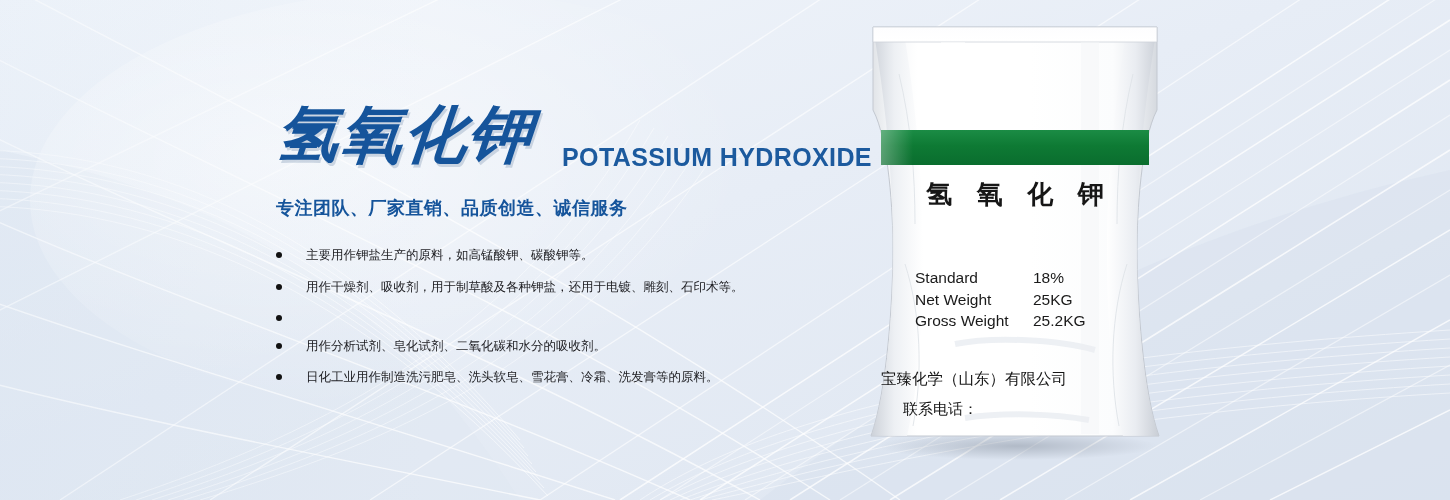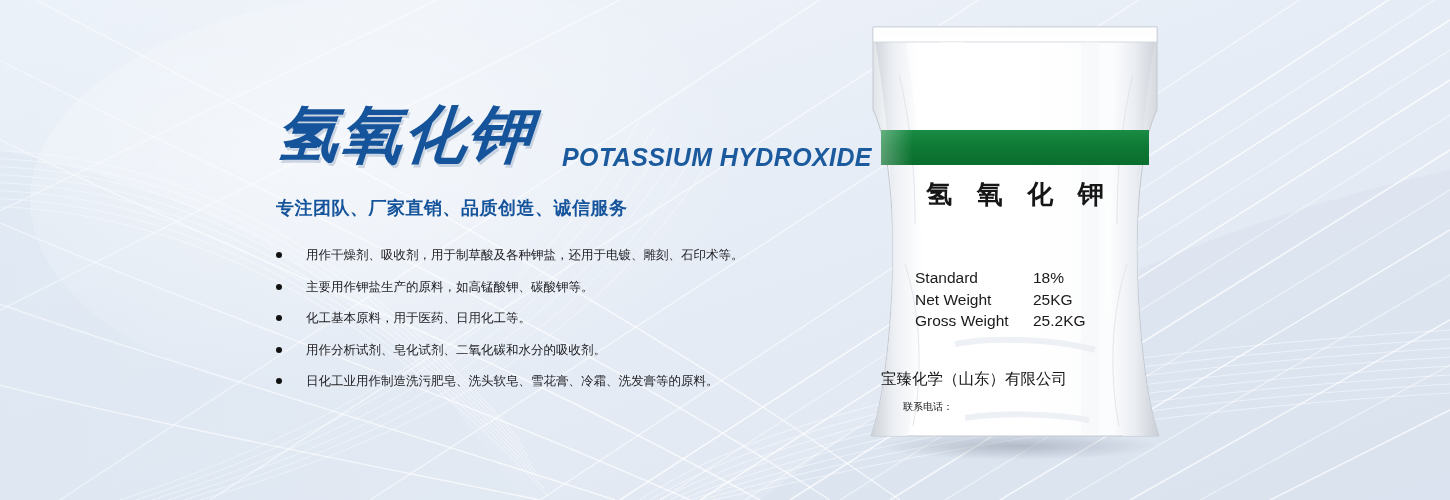--- a/index.html
+++ b/index.html
@@ -41,21 +41,20 @@
     white-space:nowrap;
     text-shadow:2px 3px 0 rgba(120,145,175,.33);
     transform:skewX(-5deg);
   }
 
   .en-title{
     position:absolute; left:286px; top:47px;
     font-family:"Liberation Sans","DejaVu Sans",sans-serif;
     font-size:25px;
     font-weight:bold;
-    font-style:italic;
     letter-spacing:.4px;
     color:#1c5a9e;
     white-space:nowrap;
   }
 
   .sub-title{
     margin-top:16px;
     font-family:"DejaVu Sans","Liberation Sans",sans-serif;
     font-size:18px;
     font-weight:bold;
@@ -126,21 +125,21 @@
     position:absolute; left:36px; top:355px; width:268px;
     text-align:left;
     font-family:"DejaVu Serif","Liberation Serif",serif;
     font-size:15.5px;
     color:#151515;
     white-space:nowrap;
   }
   .bag-phone{
     position:absolute; left:58px; top:386px;
     font-family:"DejaVu Serif","Liberation Serif",serif;
-    font-size:10px;
+    font-size:15px;
     color:#151515;
     white-space:nowrap;
   }
 </style>
 </head>
 <body>
 
 <div id="banner">
 
   <div class="bg-art">
@@ -247,29 +246,28 @@
     <div class="title-row">
       <div class="main-title">氢氧化钾</div>
       <div class="en-title">POTASSIUM HYDROXIDE</div>
     </div>
 
     <div class="sub-title">专注团队、厂家直销、品质创造、诚信服务</div>
 
     <ul class="bullets">
       <li>
         <span class="bullet-dot"></span>
+        <span>主要用作钾盐生产的原料，如高锰酸钾、碳酸钾等。</span>
+      </li>
+      <li>
+        <span class="bullet-dot"></span>
         <span>用作干燥剂、吸收剂，用于制草酸及各种钾盐，还用于电镀、雕刻、石印术等。</span>
       </li>
       <li>
         <span class="bullet-dot"></span>
-        <span>主要用作钾盐生产的原料，如高锰酸钾、碳酸钾等。</span>
-      </li>
-      <li>
-        <span class="bullet-dot"></span>
-        <span>化工基本原料，用于医药、日用化工等。</span>
       </li>
       <li>
         <span class="bullet-dot"></span>
         <span>用作分析试剂、皂化试剂、二氧化碳和水分的吸收剂。</span>
       </li>
       <li>
         <span class="bullet-dot"></span>
         <span>日化工业用作制造洗污肥皂、洗头软皂、雪花膏、冷霜、洗发膏等的原料。</span>
       </li>
     </ul>

